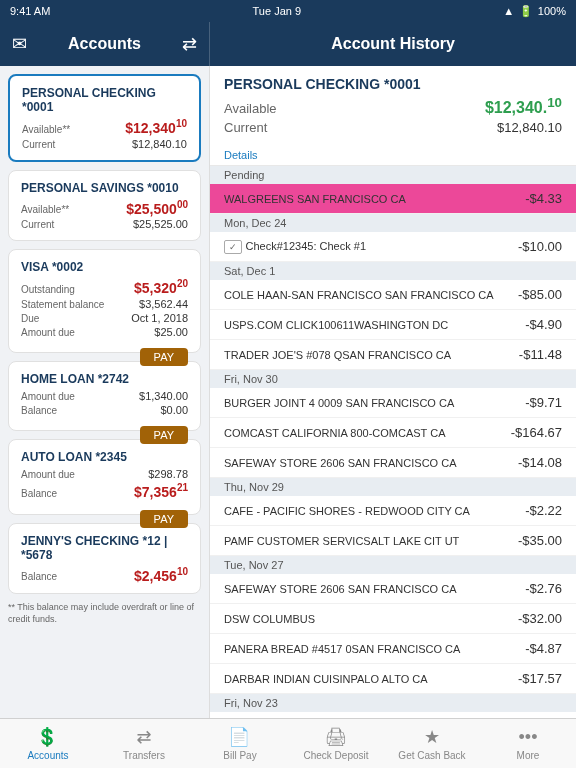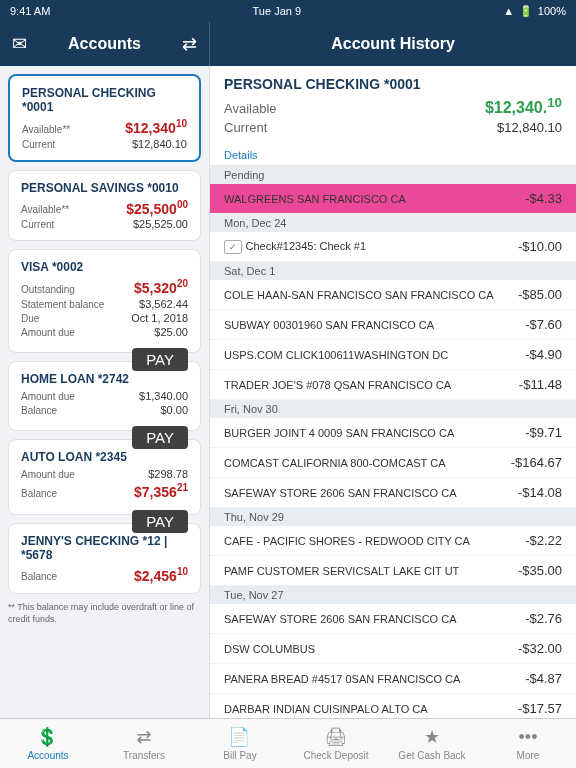--- a/index.html
+++ b/index.html
@@ -110,25 +110,25 @@
     }
     .account-value.green {
       color: #b91c1c;
       font-size: 14px;
       font-weight: 600;
     }
     .account-value.green sup {
       font-size: 10px;
     }
     .pay-button {
-      background: #404040;
+      background: #a16207;
       color: white;
       border: none;
       border-radius: 4px;
-      font-size: 15px;
+      font-size: 11px;
       padding: 3px 14px;
       cursor: pointer;
       margin-top: 6px;
       float: right;
     }
     .footnote {
       font-size: 9px;
       color: #666;
       margin: 4px 8px 12px 8px;
       line-height: 1.3;
@@ -389,24 +389,20 @@
         <div class="transaction-row">
       <span class="transaction-name"><span class="check-icon">✓</span>Check#12345: Check #1</span>
       <span class="transaction-amount">-$10.00</span>
     </div>
         <div class="date-group-header">Sat, Dec 1</div>
         <div class="transaction-row">
       <span class="transaction-name">COLE HAAN-SAN FRANCISCO SAN FRANCISCO CA</span>
       <span class="transaction-amount">-$85.00</span>
     </div>
         <div class="transaction-row">
-      <span class="transaction-name">SUBWAY 00301960 SAN FRANCISCO CA</span>
-      <span class="transaction-amount">-$7.60</span>
-    </div>
-        <div class="transaction-row">
       <span class="transaction-name">USPS.COM CLICK100611WASHINGTON DC</span>
       <span class="transaction-amount">-$4.90</span>
     </div>
         <div class="transaction-row">
       <span class="transaction-name">TRADER JOE'S #078 QSAN FRANCISCO CA</span>
       <span class="transaction-amount">-$11.48</span>
     </div>
         <div class="date-group-header">Fri, Nov 30</div>
         <div class="transaction-row">
       <span class="transaction-name">BURGER JOINT 4 0009 SAN FRANCISCO CA</span>

